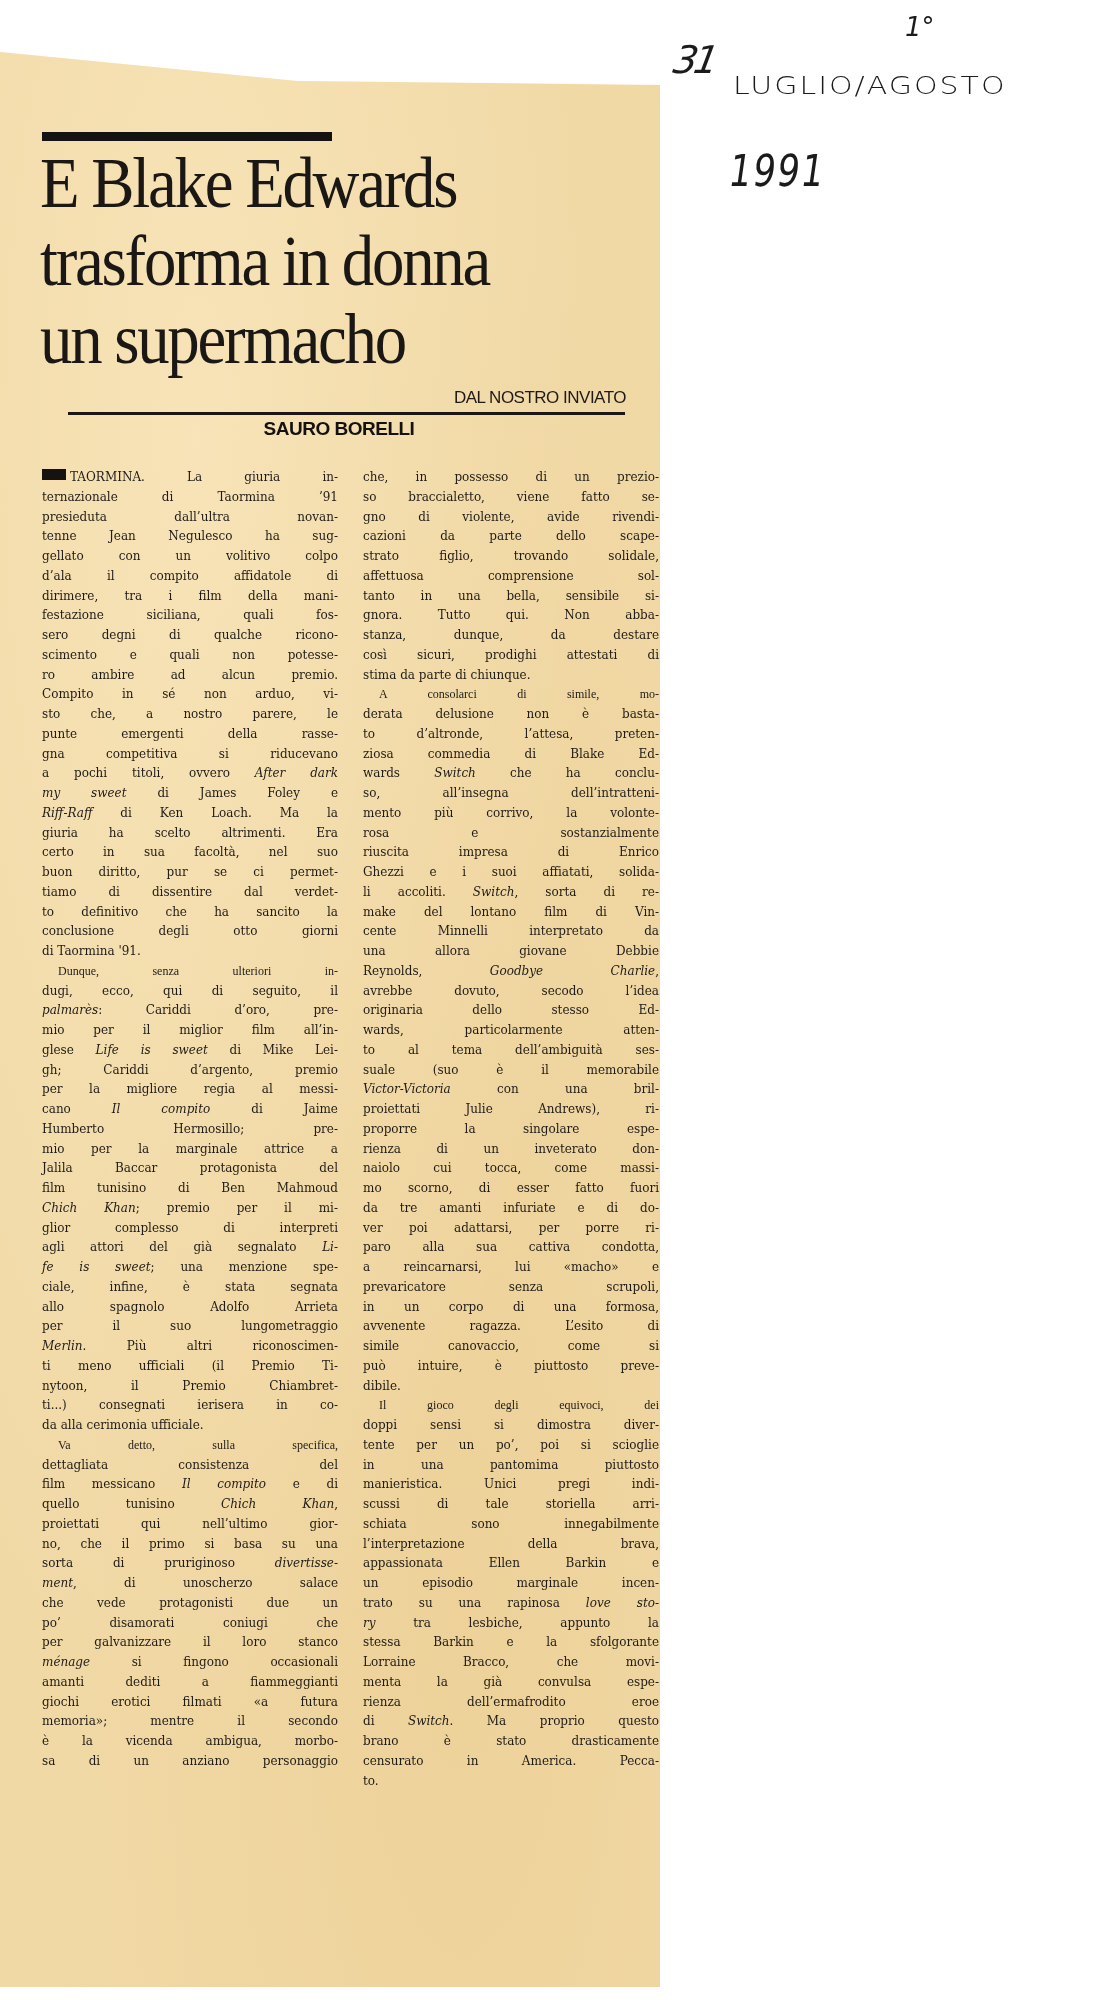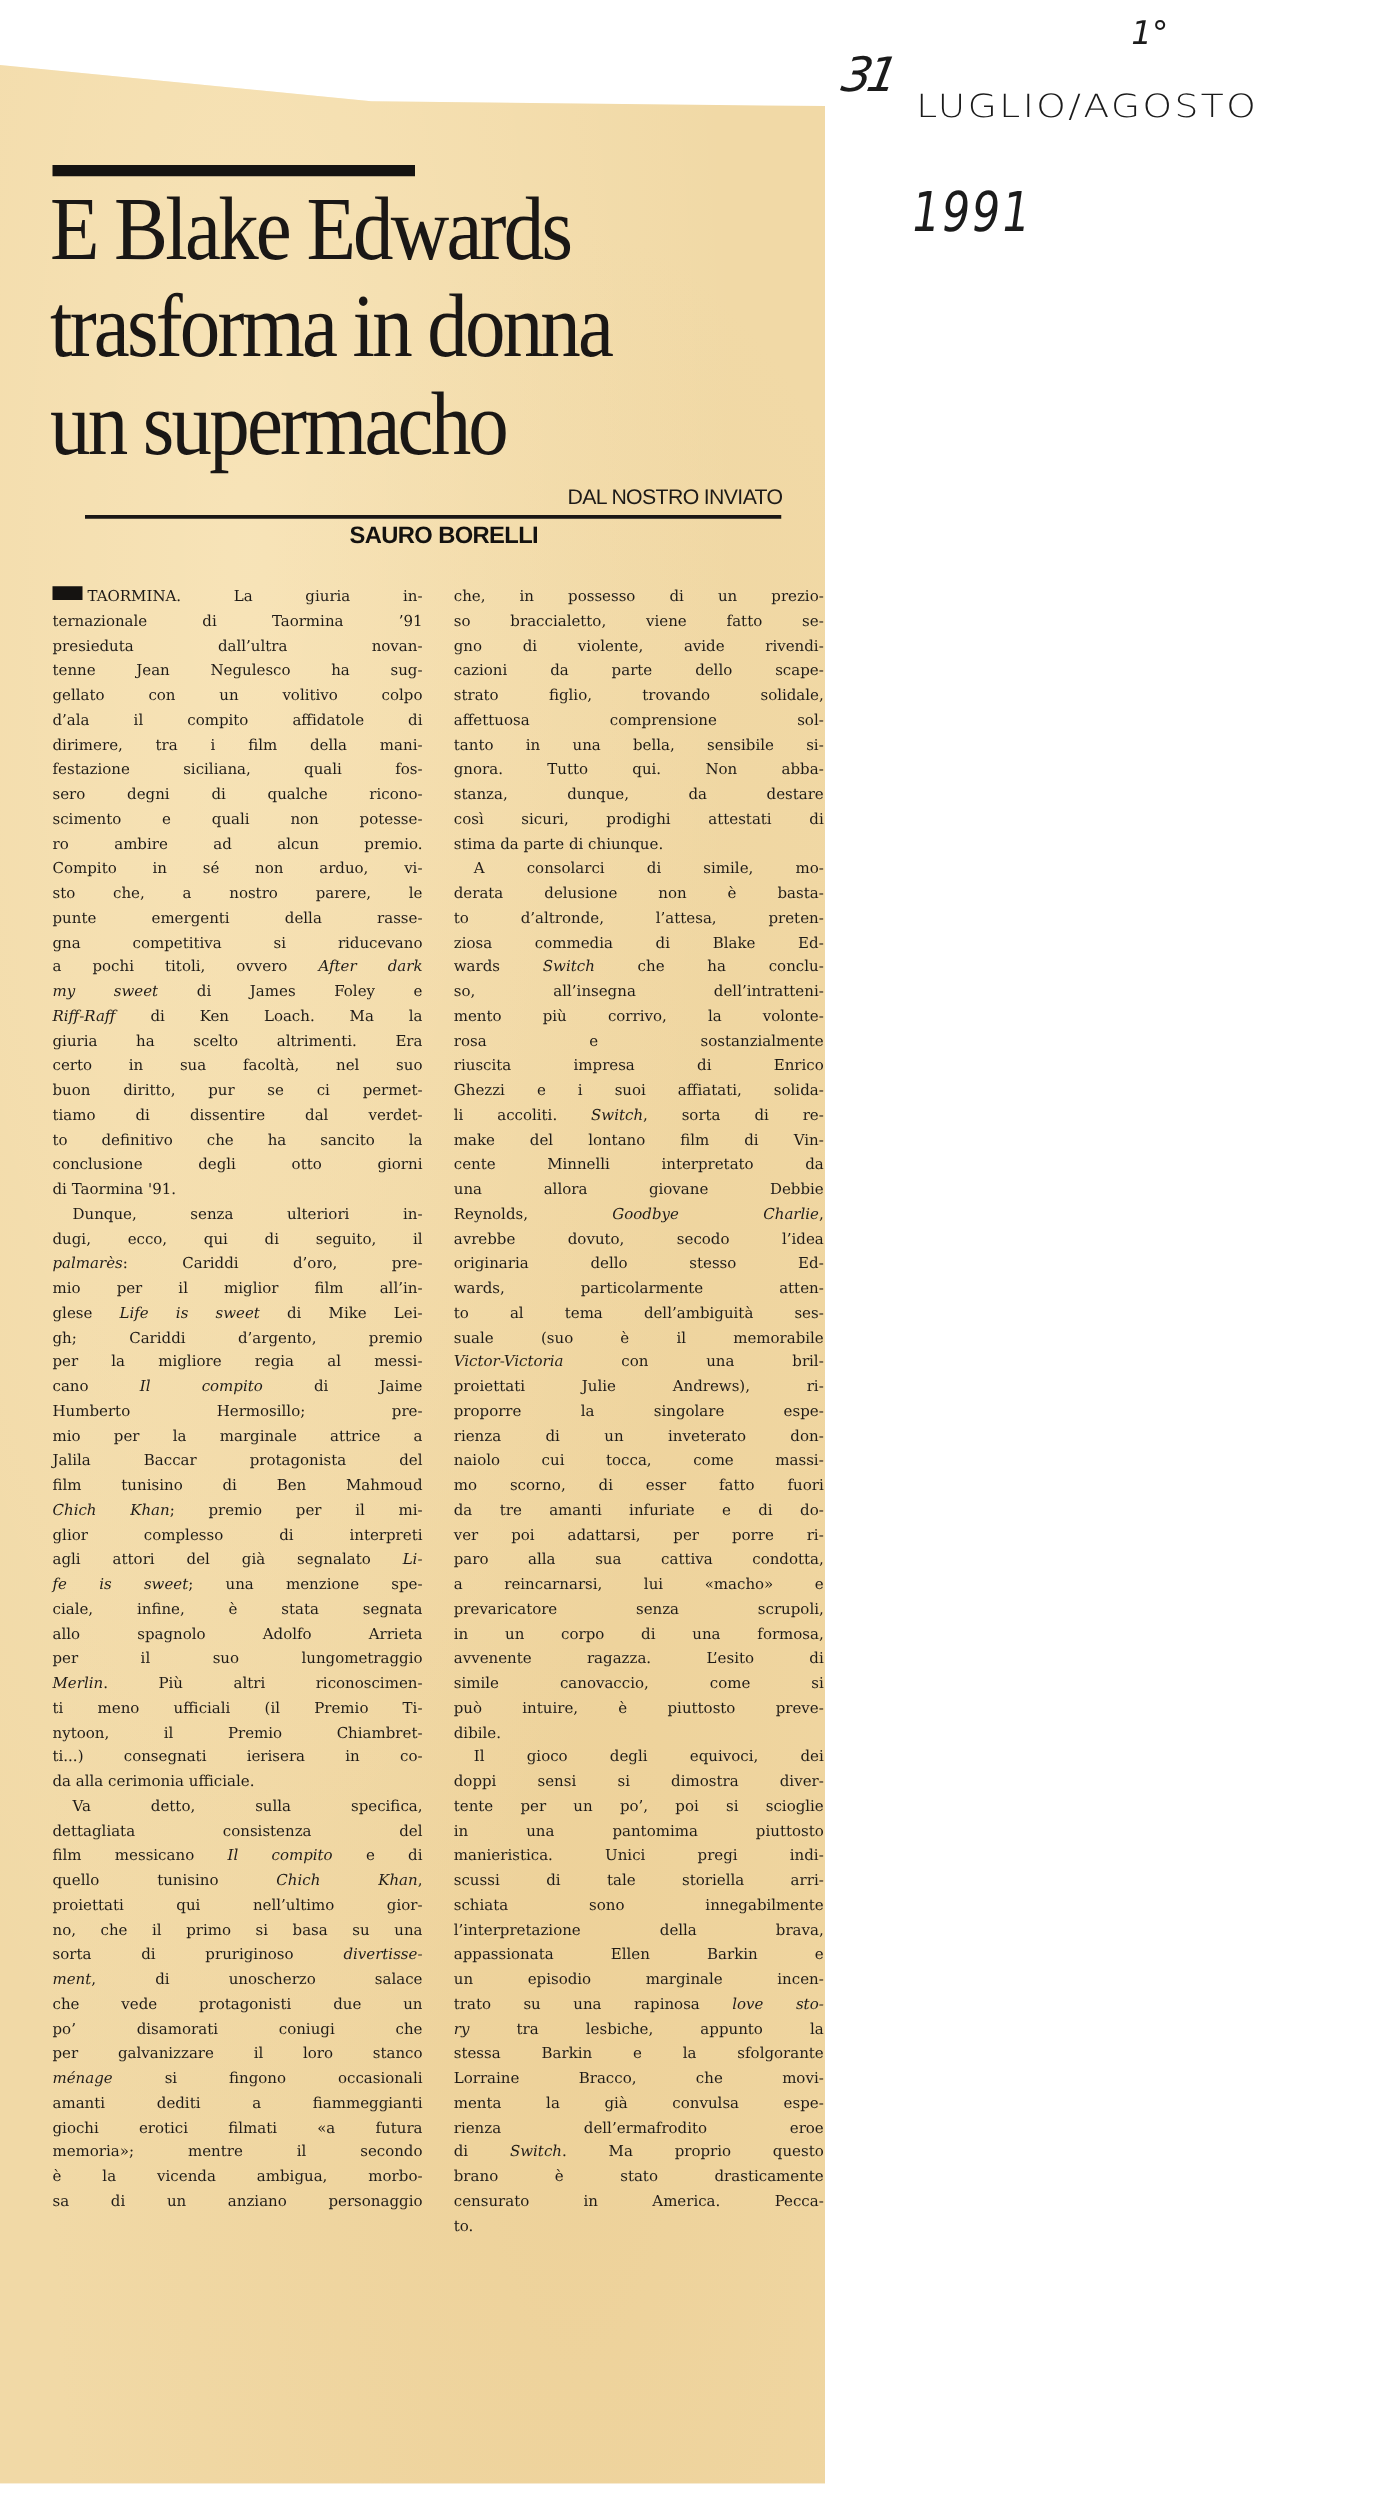--- a/index.html
+++ b/index.html
@@ -20,34 +20,34 @@
     letter-spacing:-2.5px; transform:scaleX(0.9); transform-origin:left top;
   }
   .headline div { white-space:nowrap; }
   .kicker {
     position:absolute; left:68px; top:336px; width:558px; text-align:right;
     font-family:"Liberation Sans", sans-serif; font-size:17px; color:#1d1a17;
     letter-spacing:-0.5px;
   }
   .mid-rule { position:absolute; left:68px; top:360px; width:557px; height:3px; background:#1a1715; }
   .byline {
-    position:absolute; left:76px; top:366px; width:558px; text-align:center;
+    position:absolute; left:60px; top:366px; width:558px; text-align:center;
     font-family:"Liberation Sans", sans-serif; font-weight:bold; font-size:19px;
     color:#141210; letter-spacing:-0.5px;
   }
   .col {
     position:absolute; top:416px;
     font-family:"DejaVu Serif", "Liberation Serif", serif;
     font-size:12px; line-height:19.75px; color:#1f1b17;
   }
   .col.left { left:42px; width:296px; }
   .col.right { left:363px; width:296px; }
   .col .line { display:block; text-align:justify; text-align-last:justify; white-space:nowrap; height:19.75px; }
   .col .line.last { text-align-last:left; }
-  .col .line.indent { padding-left:16px; }
+  .col .line.indent { padding-left:16px;font-family:Liberation Serif, serif; }
   .dateline-box { display:inline-block; width:24px; height:11px; background:#151311; margin-right:4px; vertical-align:1px; }
   .hand {
     position:absolute; font-family:"DejaVu Sans", sans-serif; color:#1b1b1b;
     font-weight:normal; font-style:italic;
   }
   .hand.day { left:674px; top:38px; font-size:38px; transform:skewX(-10deg); letter-spacing:-4px; }
   .hand.day2 { left:905px; top:12px; font-size:26px; }
   .hand.month { left:733px; top:68px; font-size:30px; letter-spacing:2px; font-style:normal; font-weight:300; transform:scaleY(0.85); }
   .hand.year { left:733px; top:145px; font-size:44px; letter-spacing:2px; font-style:normal; transform:skewX(-8deg) scaleX(0.8); transform-origin:left top; }
   i { font-style:italic; }

